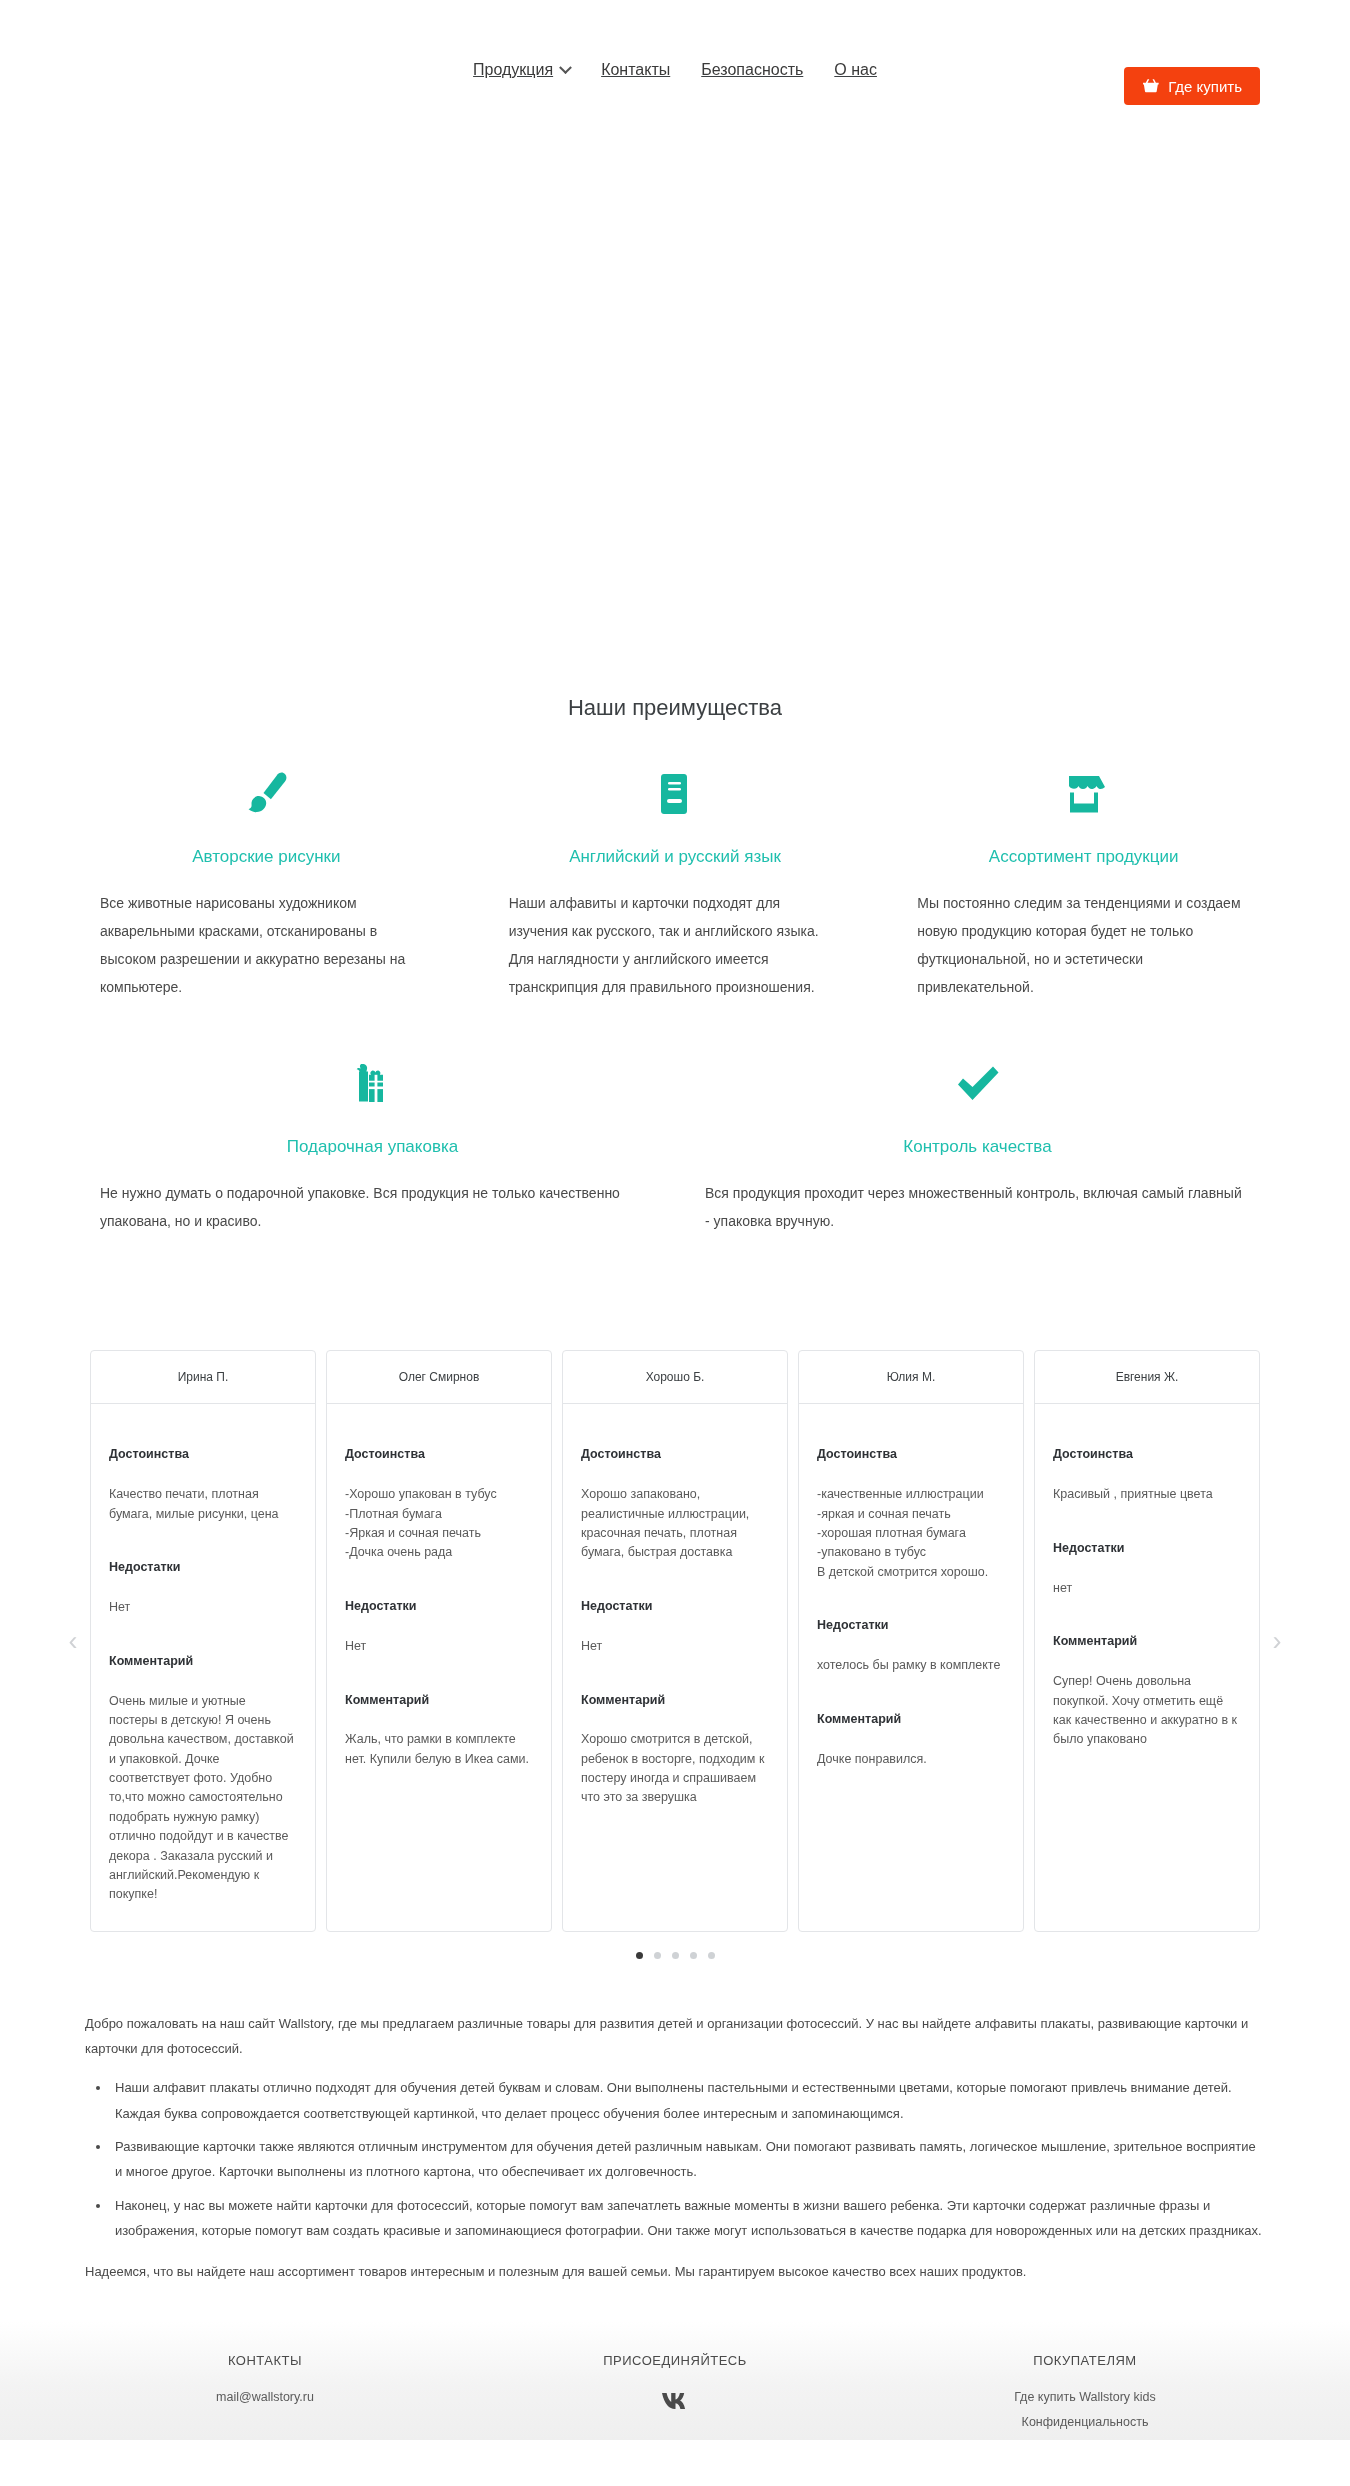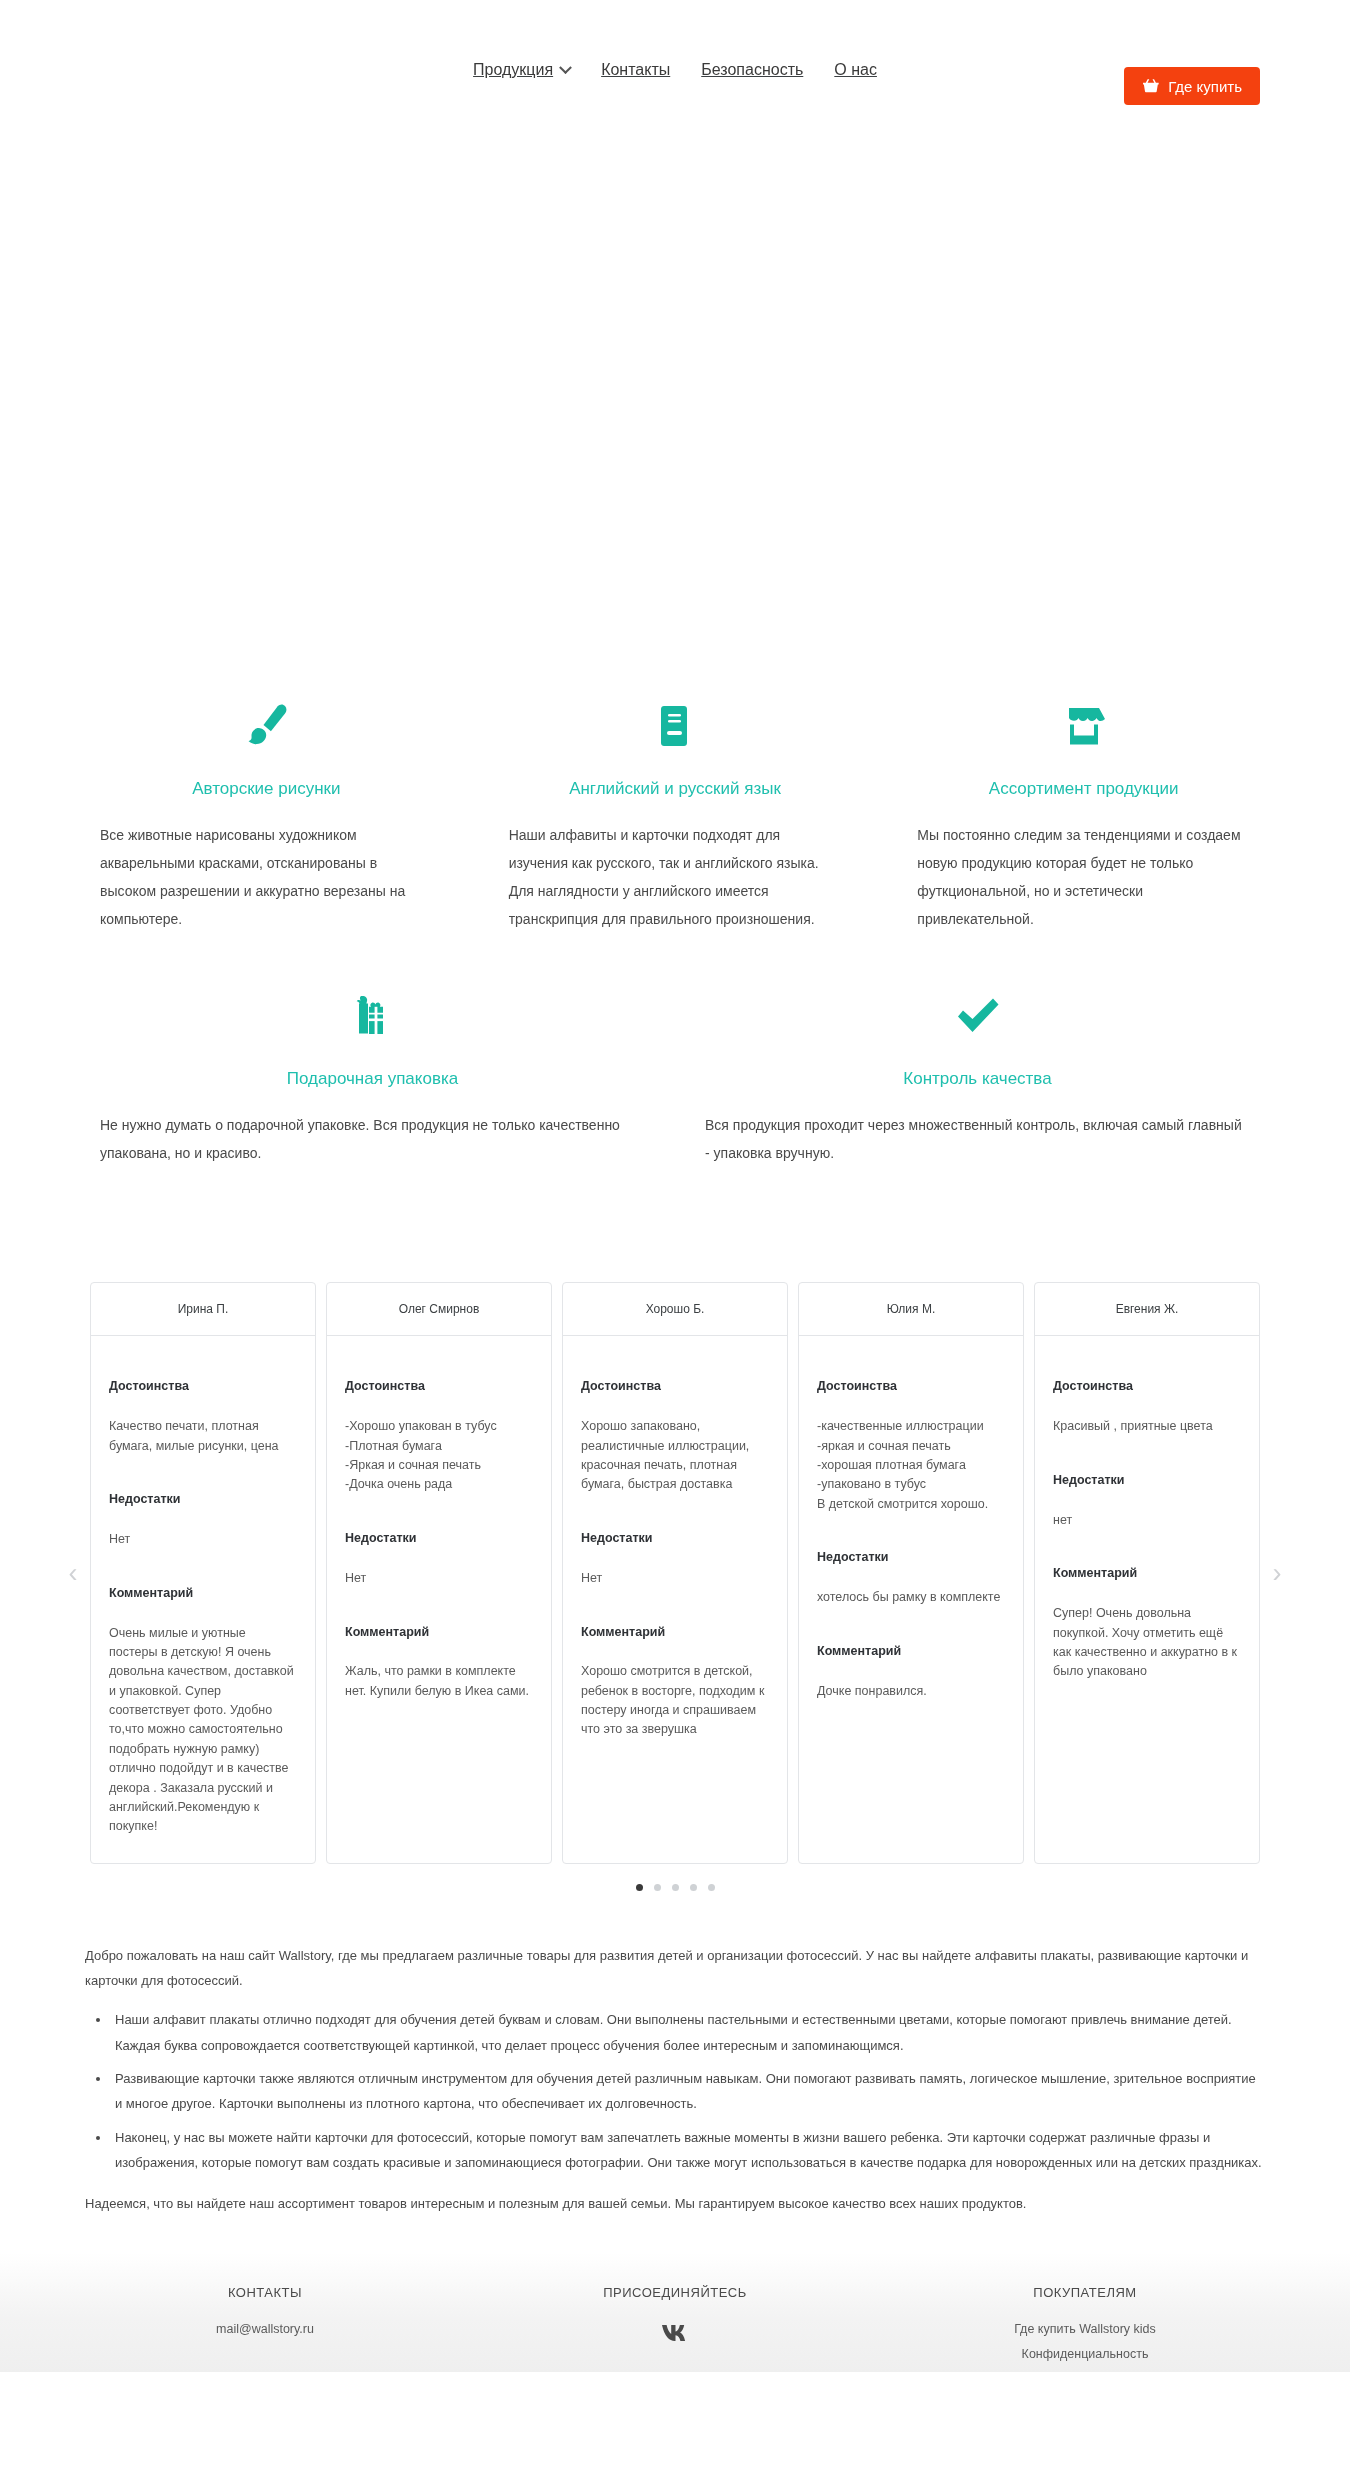--- a/index.html
+++ b/index.html
@@ -254,20 +254,21 @@
     <svg class="basket-icon" viewBox="0 0 20 18">
       <path d="M6.6 1.2 4.4 5.2H1.2v1.9h1l1.3 8.1c.1.7.7 1.2 1.4 1.2h11c.7 0 1.3-.5 1.4-1.2l1.3-8.1h1V5.2h-3.2L14.2 1.2h-1.8l2.1 4h-8l2.1-4z" fill="#ffffff"></path>
     </svg>
     <span>Где купить</span>
   </button>
 </header>
 
 <div class="hero-space"></div>
 
 <section class="advantages">
+  <h2 class="section-title">Наши преимущества</h2>
 
   <div class="adv-row">
     <div class="adv-col">
       <div class="adv-icon">
         <svg width="54" height="50" viewBox="0 0 54 50">
           <path d="M46 4c-2-2.4-5.3-2-7.3.3L24.5 23.1l7.4 6.1L46 11.6C47.9 9.2 48 6.4 46 4z" fill="#16b79f"></path>
           <path d="M20.8 26.2c-3.9-.6-7.6 2.2-8.2 6.1-.3 2.1.4 3.6-.6 5.2-.9 1.4-2.4 1.6-2.4 1.6s3 3.4 8.2 3c5.2-.4 9.2-4.1 9.4-8.9.1-3.7-2.6-6.4-6.4-7z" fill="#16b79f"></path>
         </svg>
       </div>
       <h3 class="adv-title">Авторские рисунки</h3>
@@ -337,21 +338,21 @@
         <div class="rv-block">
           <span class="rv-label">Достоинства</span>
           <span>Качество печати, плотная бумага, милые рисунки, цена</span>
         </div>
         <div class="rv-block">
           <span class="rv-label">Недостатки</span>
           <span>Нет</span>
         </div>
         <div class="rv-block">
           <span class="rv-label">Комментарий</span>
-          <span>Очень милые и уютные постеры в детскую! Я очень довольна качеством, доставкой и упаковкой. Супер соответствует фото. Удобно то,что можно самостоятельно подобрать нужную рамку) отлично подойдут и в качестве декора . Заказала русский и английский.Рекомендую к покупке!</span>
+          <span>Очень милые и уютные постеры в детскую! Я очень довольна качеством, доставкой и упаковкой. Дочке соответствует фото. Удобно то,что можно самостоятельно подобрать нужную рамку) отлично подойдут и в качестве декора . Заказала русский и английский.Рекомендую к покупке!</span>
         </div>
       </div>
     </article>
 
     <article class="review-card">
       <div class="review-head">Олег Смирнов</div>
       <div class="review-body">
         <div class="rv-block">
           <span class="rv-label">Достоинства</span>
           <span>-Хорошо упакован в тубус

